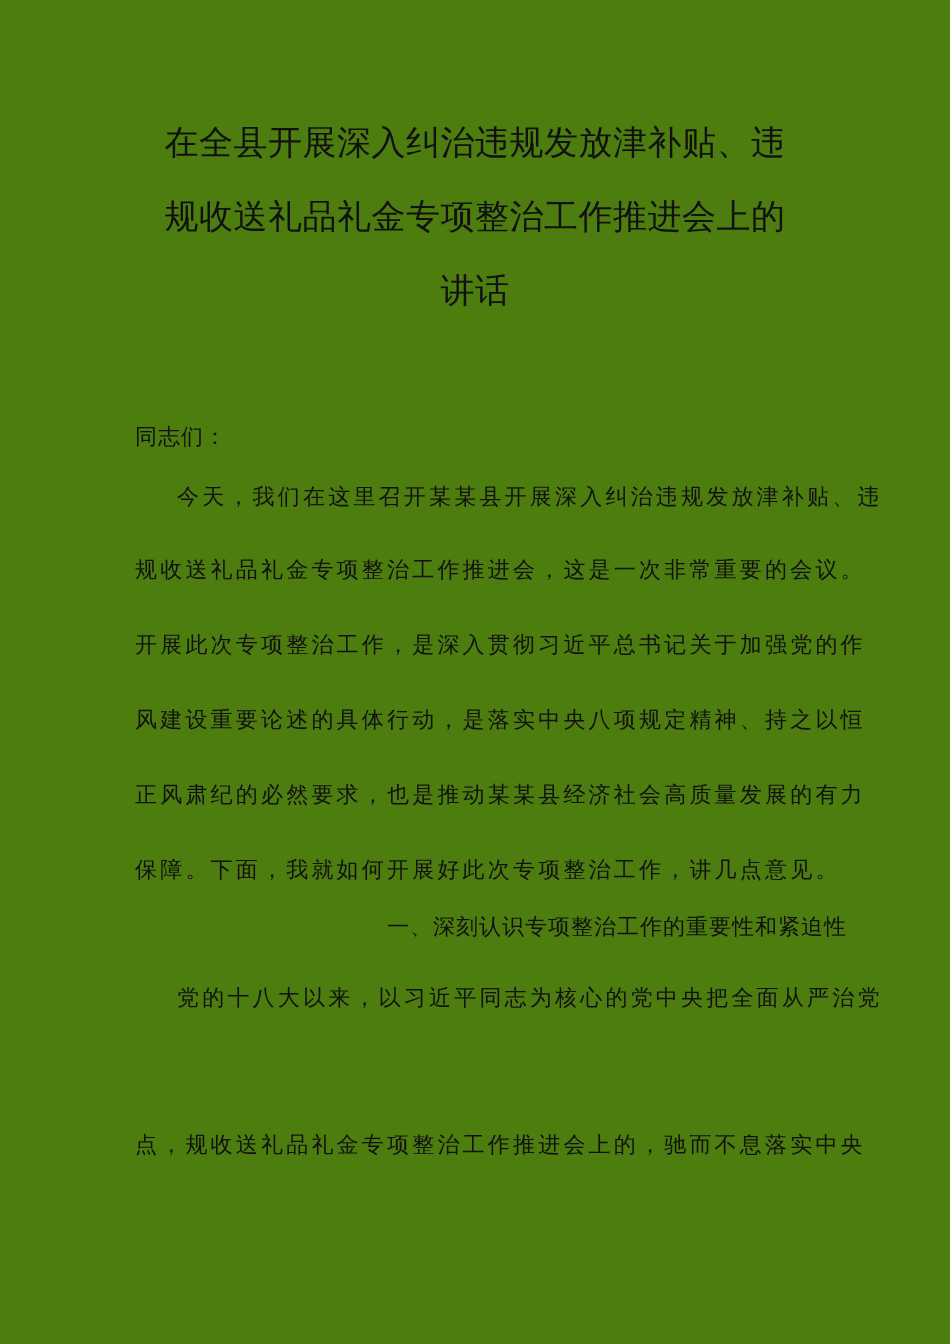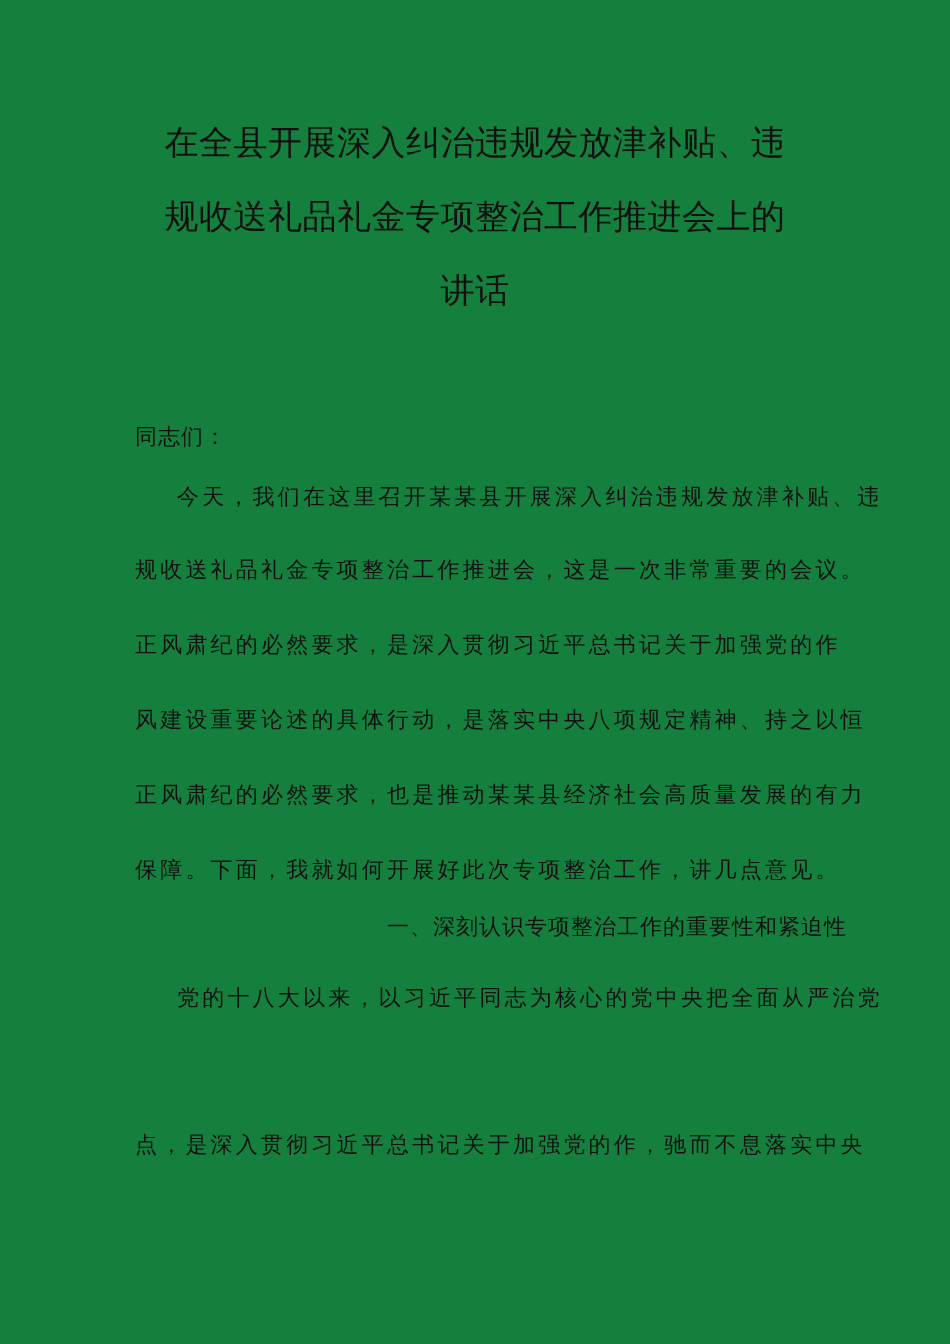--- a/index.html
+++ b/index.html
@@ -12,21 +12,21 @@
     height: 1344px;
     position: relative;
     overflow: hidden;
     font-family: "DejaVu Serif", "Liberation Serif", serif;
     color: #111111;
   }
   .page {
     position: absolute;
     left: 0; top: 0;
     width: 950px; height: 1344px;
-    background: #15803d;
+    background: #4d7c0f;
   }
   .title-line {
     position: absolute;
     left: 0;
     width: 950px;
     text-align: center;
     font-size: 34px;
     line-height: 40px;
     letter-spacing: 0.5px;
     color: #111;
@@ -50,23 +50,23 @@
 <div class="page">
 
   <div class="title-line" style="top:122px;">在全县开展深入纠治违规发放津补贴、违</div>
   <div class="title-line" style="top:196px;">规收送礼品礼金专项整治工作推进会上的</div>
   <div class="title-line" style="top:270px;">讲话</div>
 
   <div class="body-line" style="top:422px; letter-spacing:1px;">同志们：</div>
 
   <div class="body-line indent" style="top:482px;">今天，我们在这里召开某某县开展深入纠治违规发放津补贴、违</div>
   <div class="body-line" style="top:555px;">规收送礼品礼金专项整治工作推进会，这是一次非常重要的会议。</div>
-  <div class="body-line" style="top:630px;">正风肃纪的必然要求，是深入贯彻习近平总书记关于加强党的作</div>
+  <div class="body-line" style="top:630px;">开展此次专项整治工作，是深入贯彻习近平总书记关于加强党的作</div>
   <div class="body-line" style="top:705px;text-align:center;">风建设重要论述的具体行动，是落实中央八项规定精神、持之以恒</div>
   <div class="body-line" style="top:855px;">保障。下面，我就如何开展好此次专项整治工作，讲几点意见。</div>
   <div class="body-line" style="top:780px;">正风肃纪的必然要求，也是推动某某县经济社会高质量发展的有力</div>
 
   <div class="body-line indent" style="top:914px; letter-spacing:1px;font-family:Liberation Mono, monospace;">一、深刻认识专项整治工作的重要性和紧迫性</div>
 
   <div class="body-line indent" style="top:983px;">党的十八大以来，以习近平同志为核心的党中央把全面从严治党</div>
-  <div class="body-line" style="top:1130px;">点，是深入贯彻习近平总书记关于加强党的作，驰而不息落实中央</div>
+  <div class="body-line" style="top:1130px;">点，规收送礼品礼金专项整治工作推进会上的，驰而不息落实中央</div>
 
 </div>
 
 </body></html>

